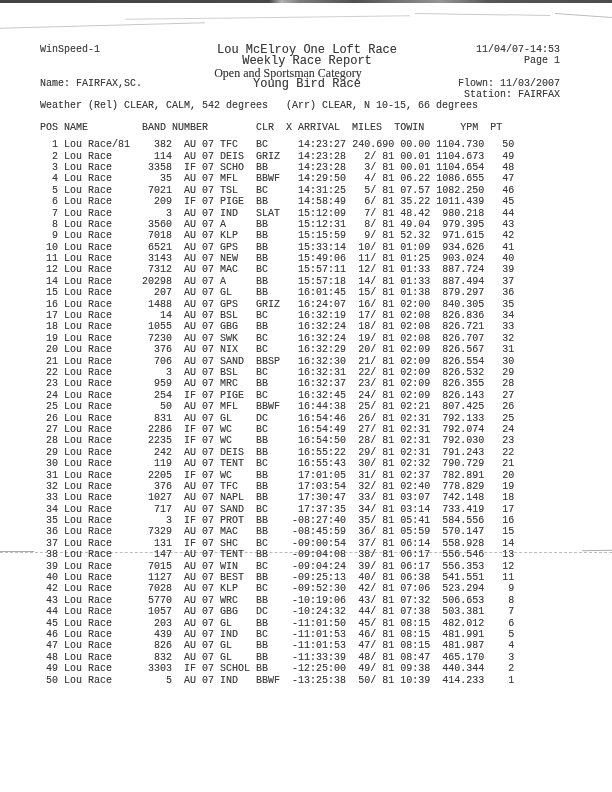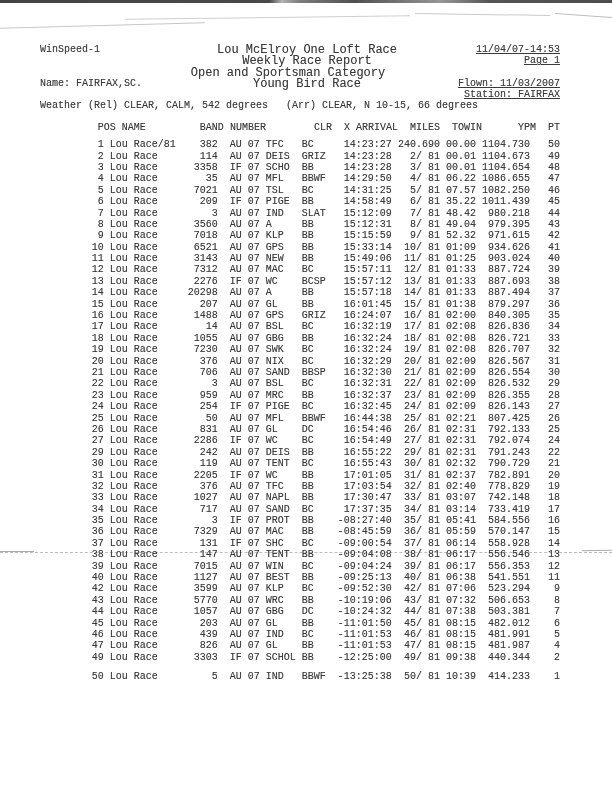--- a/index.html
+++ b/index.html
@@ -6,26 +6,26 @@
   .page{
     position:relative;width:612px;height:792px;background:#ffffff;
     font-family:"Liberation Mono","DejaVu Sans Mono",monospace;
     font-size:10px;color:#3a3a3a;overflow:hidden;
     text-shadow:0 0 0.5px rgba(20,20,20,0.35);
   }
   .content{position:absolute;top:44px;left:40px;right:52px;}
   .hrow{position:relative;height:11.3px;white-space:pre;}
   .hl{position:absolute;left:0;top:0;}
   .hc{position:absolute;left:8px;right:-6px;top:-1px;text-align:center;font-size:12px;}
-  .hc.cat{left:-16px;right:8px;}
-  .hr{position:absolute;right:0;top:0;text-decoration:underline;}
-  .race-table{margin-top:10px;text-align:right;}
+  .hc.cat{left:-16px;right:8px;font-family:Liberation Serif, serif;}
+  .hr{position:absolute;right:0;top:0;}
+  .race-table{margin-top:10px;}
   .trow{height:11.4px;white-space:pre;}
   .thead{margin-bottom:6px;}
-  .trow.gap{margin-top:8px;}
+  .trow.gap{}
   
   .art{position:absolute;pointer-events:none;}
   .art-topbar{top:0;left:0;width:612px;height:3px;
     background:linear-gradient(90deg,#2f2f2f 0%,#343434 44%,#a9a9a9 46%,#6d6d6d 49%,#3c3c3c 58%,#8a8a8a 72%,#424242 80%,#383838 100%);
     opacity:.9;}
   .art-w1{top:25px;left:0;width:205px;border-top:1.5px solid #c7c7c7;transform:rotate(-1.6deg);}
   .art-w2{top:17px;left:125px;width:285px;border-top:1px solid #cfcfcf;transform:rotate(-0.7deg);}
   .art-w3{top:14px;left:415px;width:135px;border-top:1px solid #cacaca;transform:rotate(0.8deg);}
   .art-w4{top:15px;left:555px;width:57px;border-top:1.5px solid #bdbdbd;transform:rotate(4deg);}
   .art-fold{top:552px;left:0;width:612px;border-top:1px dashed #b6b6b6;opacity:.9;}
@@ -80,52 +80,53 @@
           <div class="trow"><span>  3</span> <span>Lou Race     </span><span> 3358</span>  <span>IF 07 SCHO  </span><span>BB  </span><span>   14:23:28</span> <span>  3/ 81</span> <span>00.01</span> <span>1104.654</span>  <span> 48</span></div>
           <div class="trow"><span>  4</span> <span>Lou Race     </span><span>   35</span>  <span>AU 07 MFL   </span><span>BBWF</span><span>   14:29:50</span> <span>  4/ 81</span> <span>06.22</span> <span>1086.655</span>  <span> 47</span></div>
           <div class="trow"><span>  5</span> <span>Lou Race     </span><span> 7021</span>  <span>AU 07 TSL   </span><span>BC  </span><span>   14:31:25</span> <span>  5/ 81</span> <span>07.57</span> <span>1082.250</span>  <span> 46</span></div>
           <div class="trow"><span>  6</span> <span>Lou Race     </span><span>  209</span>  <span>IF 07 PIGE  </span><span>BB  </span><span>   14:58:49</span> <span>  6/ 81</span> <span>35.22</span> <span>1011.439</span>  <span> 45</span></div>
           <div class="trow"><span>  7</span> <span>Lou Race     </span><span>    3</span>  <span>AU 07 IND   </span><span>SLAT</span><span>   15:12:09</span> <span>  7/ 81</span> <span>48.42</span> <span> 980.218</span>  <span> 44</span></div>
           <div class="trow"><span>  8</span> <span>Lou Race     </span><span> 3560</span>  <span>AU 07 A     </span><span>BB  </span><span>   15:12:31</span> <span>  8/ 81</span> <span>49.04</span> <span> 979.395</span>  <span> 43</span></div>
           <div class="trow"><span>  9</span> <span>Lou Race     </span><span> 7018</span>  <span>AU 07 KLP   </span><span>BB  </span><span>   15:15:59</span> <span>  9/ 81</span> <span>52.32</span> <span> 971.615</span>  <span> 42</span></div>
           <div class="trow"><span> 10</span> <span>Lou Race     </span><span> 6521</span>  <span>AU 07 GPS   </span><span>BB  </span><span>   15:33:14</span> <span> 10/ 81</span> <span>01:09</span> <span> 934.626</span>  <span> 41</span></div>
           <div class="trow"><span> 11</span> <span>Lou Race     </span><span> 3143</span>  <span>AU 07 NEW   </span><span>BB  </span><span>   15:49:06</span> <span> 11/ 81</span> <span>01:25</span> <span> 903.024</span>  <span> 40</span></div>
           <div class="trow"><span> 12</span> <span>Lou Race     </span><span> 7312</span>  <span>AU 07 MAC   </span><span>BC  </span><span>   15:57:11</span> <span> 12/ 81</span> <span>01:33</span> <span> 887.724</span>  <span> 39</span></div>
-          <div class="trow"><span> 13</span> <span>Lou Race     </span><span> 2276</span>  <span>IF 07 WC    </span><span>BCSP</span><span>   15:57:12</span> <span> 13/ 81</span> <span>01:33</span> <span> 887.693</span>  <span> 38</span></div>
           <div class="trow"><span> 14</span> <span>Lou Race     </span><span>20298</span>  <span>AU 07 A     </span><span>BB  </span><span>   15:57:18</span> <span> 14/ 81</span> <span>01:33</span> <span> 887.494</span>  <span> 37</span></div>
           <div class="trow"><span> 15</span> <span>Lou Race     </span><span>  207</span>  <span>AU 07 GL    </span><span>BB  </span><span>   16:01:45</span> <span> 15/ 81</span> <span>01:38</span> <span> 879.297</span>  <span> 36</span></div>
           <div class="trow"><span> 16</span> <span>Lou Race     </span><span> 1488</span>  <span>AU 07 GPS   </span><span>GRIZ</span><span>   16:24:07</span> <span> 16/ 81</span> <span>02:00</span> <span> 840.305</span>  <span> 35</span></div>
           <div class="trow"><span> 17</span> <span>Lou Race     </span><span>   14</span>  <span>AU 07 BSL   </span><span>BC  </span><span>   16:32:19</span> <span> 17/ 81</span> <span>02:08</span> <span> 826.836</span>  <span> 34</span></div>
           <div class="trow"><span> 18</span> <span>Lou Race     </span><span> 1055</span>  <span>AU 07 GBG   </span><span>BB  </span><span>   16:32:24</span> <span> 18/ 81</span> <span>02:08</span> <span> 826.721</span>  <span> 33</span></div>
           <div class="trow"><span> 19</span> <span>Lou Race     </span><span> 7230</span>  <span>AU 07 SWK   </span><span>BC  </span><span>   16:32:24</span> <span> 19/ 81</span> <span>02:08</span> <span> 826.707</span>  <span> 32</span></div>
           <div class="trow"><span> 20</span> <span>Lou Race     </span><span>  376</span>  <span>AU 07 NIX   </span><span>BC  </span><span>   16:32:29</span> <span> 20/ 81</span> <span>02:09</span> <span> 826.567</span>  <span> 31</span></div>
           <div class="trow"><span> 21</span> <span>Lou Race     </span><span>  706</span>  <span>AU 07 SAND  </span><span>BBSP</span><span>   16:32:30</span> <span> 21/ 81</span> <span>02:09</span> <span> 826.554</span>  <span> 30</span></div>
           <div class="trow"><span> 22</span> <span>Lou Race     </span><span>    3</span>  <span>AU 07 BSL   </span><span>BC  </span><span>   16:32:31</span> <span> 22/ 81</span> <span>02:09</span> <span> 826.532</span>  <span> 29</span></div>
           <div class="trow"><span> 23</span> <span>Lou Race     </span><span>  959</span>  <span>AU 07 MRC   </span><span>BB  </span><span>   16:32:37</span> <span> 23/ 81</span> <span>02:09</span> <span> 826.355</span>  <span> 28</span></div>
           <div class="trow"><span> 24</span> <span>Lou Race     </span><span>  254</span>  <span>IF 07 PIGE  </span><span>BC  </span><span>   16:32:45</span> <span> 24/ 81</span> <span>02:09</span> <span> 826.143</span>  <span> 27</span></div>
           <div class="trow"><span> 25</span> <span>Lou Race     </span><span>   50</span>  <span>AU 07 MFL   </span><span>BBWF</span><span>   16:44:38</span> <span> 25/ 81</span> <span>02:21</span> <span> 807.425</span>  <span> 26</span></div>
           <div class="trow"><span> 26</span> <span>Lou Race     </span><span>  831</span>  <span>AU 07 GL    </span><span>DC  </span><span>   16:54:46</span> <span> 26/ 81</span> <span>02:31</span> <span> 792.133</span>  <span> 25</span></div>
           <div class="trow"><span> 27</span> <span>Lou Race     </span><span> 2286</span>  <span>IF 07 WC    </span><span>BC  </span><span>   16:54:49</span> <span> 27/ 81</span> <span>02:31</span> <span> 792.074</span>  <span> 24</span></div>
+          <div class="trow"><span> 28</span> <span>Lou Race     </span><span> 2235</span>  <span>IF 07 WC    </span><span>BB  </span><span>   16:54:50</span> <span> 28/ 81</span> <span>02:31</span> <span> 792.030</span>  <span> 23</span></div>
           <div class="trow"><span> 29</span> <span>Lou Race     </span><span>  242</span>  <span>AU 07 DEIS  </span><span>BB  </span><span>   16:55:22</span> <span> 29/ 81</span> <span>02:31</span> <span> 791.243</span>  <span> 22</span></div>
           <div class="trow"><span> 30</span> <span>Lou Race     </span><span>  119</span>  <span>AU 07 TENT  </span><span>BC  </span><span>   16:55:43</span> <span> 30/ 81</span> <span>02:32</span> <span> 790.729</span>  <span> 21</span></div>
           <div class="trow"><span> 31</span> <span>Lou Race     </span><span> 2205</span>  <span>IF 07 WC    </span><span>BB  </span><span>   17:01:05</span> <span> 31/ 81</span> <span>02:37</span> <span> 782.891</span>  <span> 20</span></div>
           <div class="trow"><span> 32</span> <span>Lou Race     </span><span>  376</span>  <span>AU 07 TFC   </span><span>BB  </span><span>   17:03:54</span> <span> 32/ 81</span> <span>02:40</span> <span> 778.829</span>  <span> 19</span></div>
           <div class="trow"><span> 33</span> <span>Lou Race     </span><span> 1027</span>  <span>AU 07 NAPL  </span><span>BB  </span><span>   17:30:47</span> <span> 33/ 81</span> <span>03:07</span> <span> 742.148</span>  <span> 18</span></div>
           <div class="trow"><span> 34</span> <span>Lou Race     </span><span>  717</span>  <span>AU 07 SAND  </span><span>BC  </span><span>   17:37:35</span> <span> 34/ 81</span> <span>03:14</span> <span> 733.419</span>  <span> 17</span></div>
           <div class="trow"><span> 35</span> <span>Lou Race     </span><span>    3</span>  <span>IF 07 PROT  </span><span>BB  </span><span>  -08:27:40</span> <span> 35/ 81</span> <span>05:41</span> <span> 584.556</span>  <span> 16</span></div>
           <div class="trow"><span> 36</span> <span>Lou Race     </span><span> 7329</span>  <span>AU 07 MAC   </span><span>BB  </span><span>  -08:45:59</span> <span> 36/ 81</span> <span>05:59</span> <span> 570.147</span>  <span> 15</span></div>
           <div class="trow"><span> 37</span> <span>Lou Race     </span><span>  131</span>  <span>IF 07 SHC   </span><span>BC  </span><span>  -09:00:54</span> <span> 37/ 81</span> <span>06:14</span> <span> 558.928</span>  <span> 14</span></div>
           <div class="trow"><span> 38</span> <span>Lou Race     </span><span>  147</span>  <span>AU 07 TENT  </span><span>BB  </span><span>  -09:04:08</span> <span> 38/ 81</span> <span>06:17</span> <span> 556.546</span>  <span> 13</span></div>
           <div class="trow"><span> 39</span> <span>Lou Race     </span><span> 7015</span>  <span>AU 07 WIN   </span><span>BC  </span><span>  -09:04:24</span> <span> 39/ 81</span> <span>06:17</span> <span> 556.353</span>  <span> 12</span></div>
           <div class="trow"><span> 40</span> <span>Lou Race     </span><span> 1127</span>  <span>AU 07 BEST  </span><span>BB  </span><span>  -09:25:13</span> <span> 40/ 81</span> <span>06:38</span> <span> 541.551</span>  <span> 11</span></div>
-          <div class="trow"><span> 42</span> <span>Lou Race     </span><span> 3599</span>  <span>AU 07 KLP   </span><span>BC  </span><span>  -09:52:30</span> <span> 42/ 81</span> <span>07:06</span> <span> 523.294</span>  <span>  9</span></div>
+          <div class="trow"><span> 42</span> <span>Lou Race     </span><span> 7028</span>  <span>AU 07 KLP   </span><span>BC  </span><span>  -09:52:30</span> <span> 42/ 81</span> <span>07:06</span> <span> 523.294</span>  <span>  9</span></div>
           <div class="trow"><span> 43</span> <span>Lou Race     </span><span> 5770</span>  <span>AU 07 WRC   </span><span>BB  </span><span>  -10:19:06</span> <span> 43/ 81</span> <span>07:32</span> <span> 506.653</span>  <span>  8</span></div>
           <div class="trow"><span> 44</span> <span>Lou Race     </span><span> 1057</span>  <span>AU 07 GBG   </span><span>DC  </span><span>  -10:24:32</span> <span> 44/ 81</span> <span>07:38</span> <span> 503.381</span>  <span>  7</span></div>
           <div class="trow"><span> 45</span> <span>Lou Race     </span><span>  203</span>  <span>AU 07 GL    </span><span>BB  </span><span>  -11:01:50</span> <span> 45/ 81</span> <span>08:15</span> <span> 482.012</span>  <span>  6</span></div>
           <div class="trow"><span> 46</span> <span>Lou Race     </span><span>  439</span>  <span>AU 07 IND   </span><span>BC  </span><span>  -11:01:53</span> <span> 46/ 81</span> <span>08:15</span> <span> 481.991</span>  <span>  5</span></div>
           <div class="trow"><span> 47</span> <span>Lou Race     </span><span>  826</span>  <span>AU 07 GL    </span><span>BB  </span><span>  -11:01:53</span> <span> 47/ 81</span> <span>08:15</span> <span> 481.987</span>  <span>  4</span></div>
+          <div class="trow"><span> 48</span> <span>Lou Race     </span><span>  832</span>  <span>AU 07 GL    </span><span>BB  </span><span>  -11:33:39</span> <span> 48/ 81</span> <span>08:47</span> <span> 465.170</span>  <span>  3</span></div>
           <div class="trow"><span> 49</span> <span>Lou Race     </span><span> 3303</span>  <span>IF 07 SCHOL </span><span>BB  </span><span>  -12:25:00</span> <span> 49/ 81</span> <span>09:38</span> <span> 440.344</span>  <span>  2</span></div>
           <div class="trow gap"><span> 50</span> <span>Lou Race     </span><span>    5</span>  <span>AU 07 IND   </span><span>BBWF</span><span>  -13:25:38</span> <span> 50/ 81</span> <span>10:39</span> <span> 414.233</span>  <span>  1</span></div>
         </div>
     </div>
 
   </div>
 </div>
 
 </body></html>

